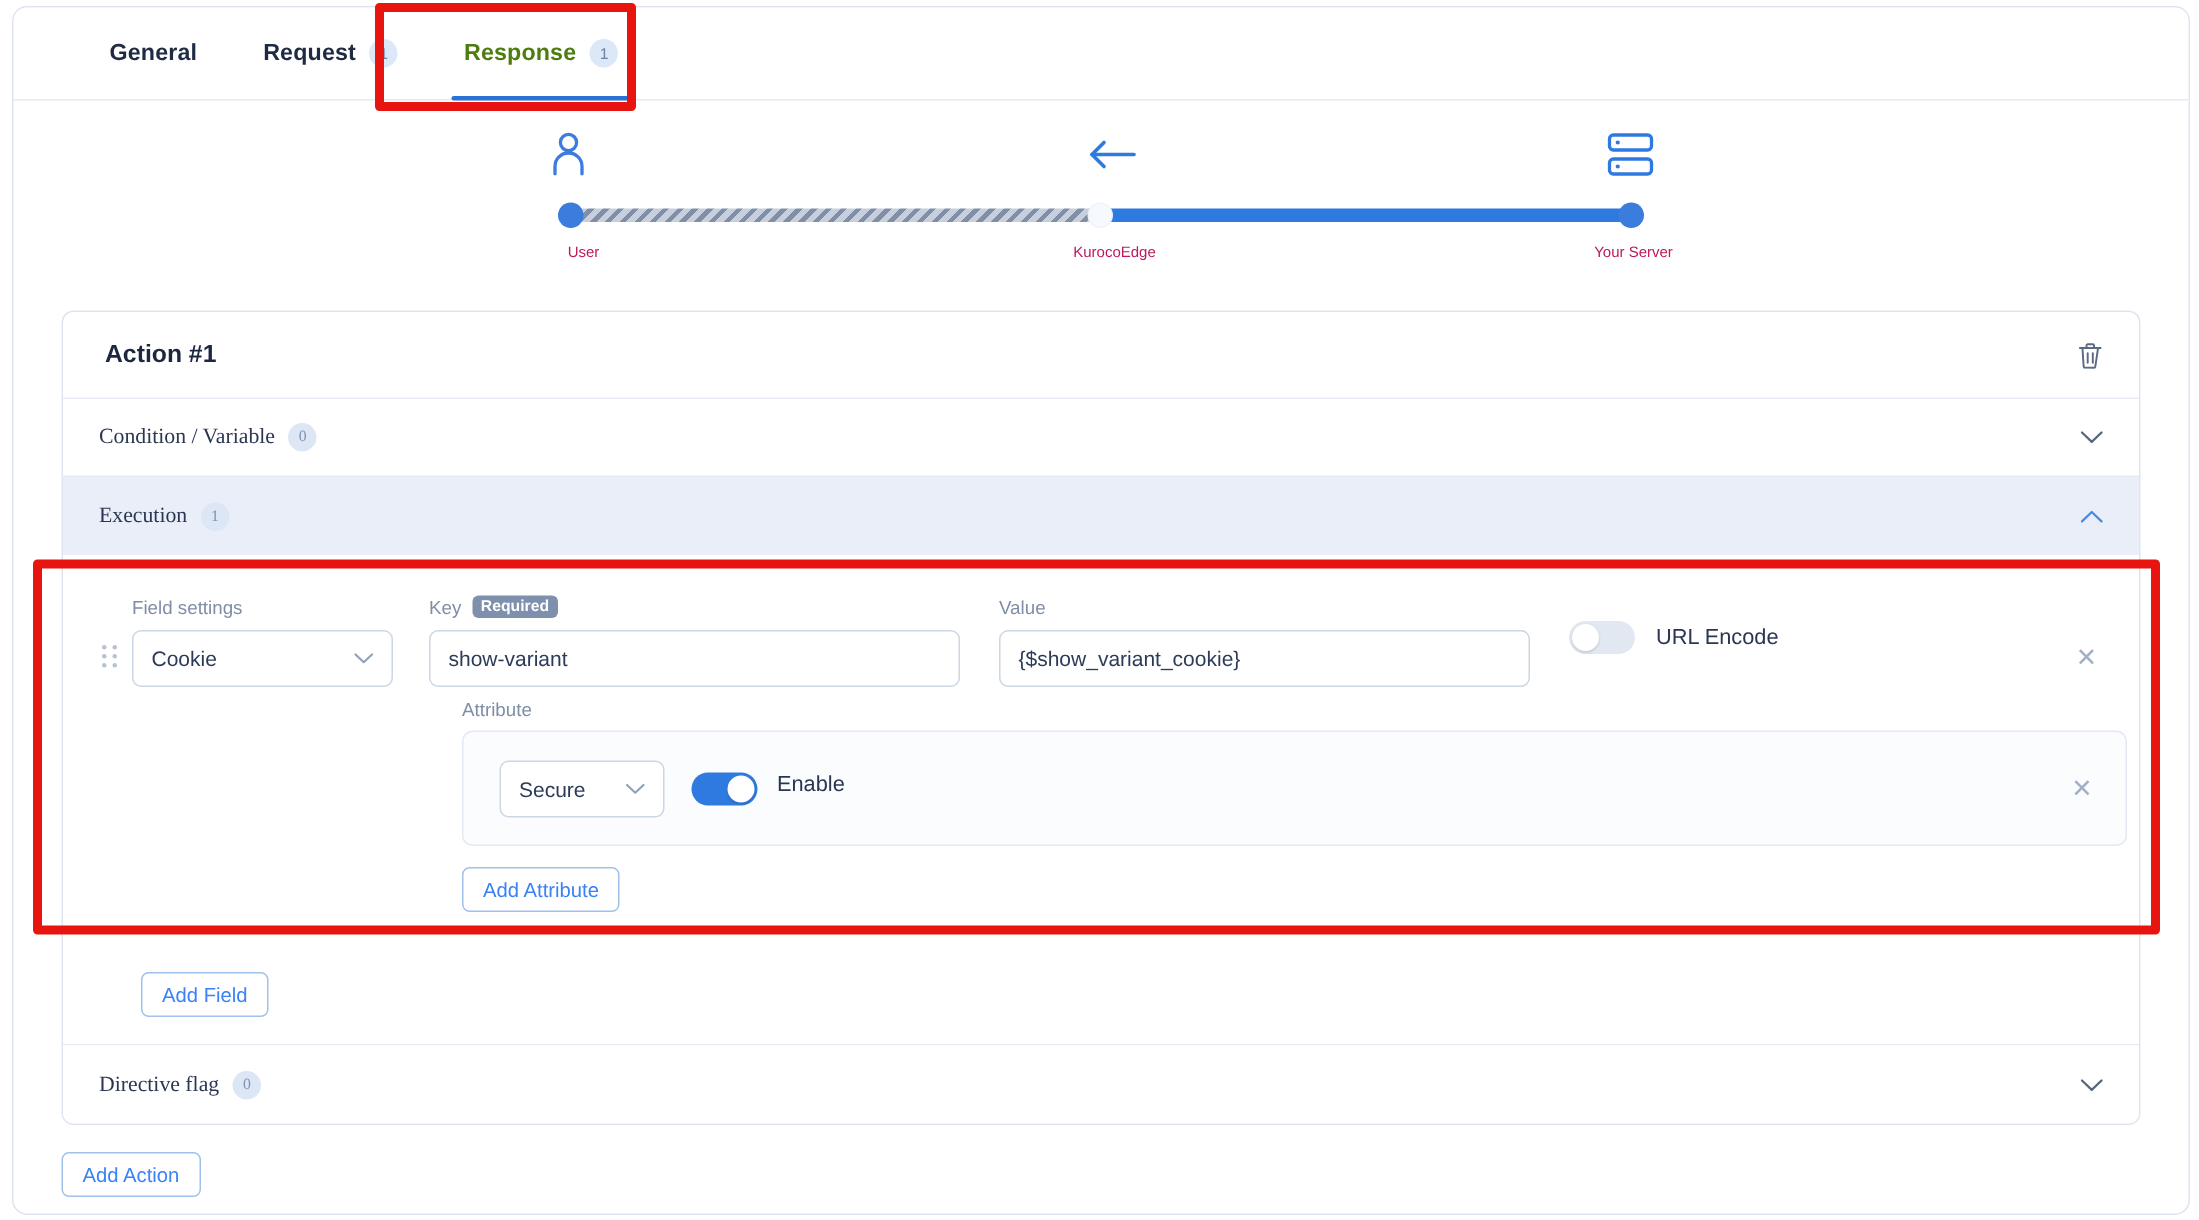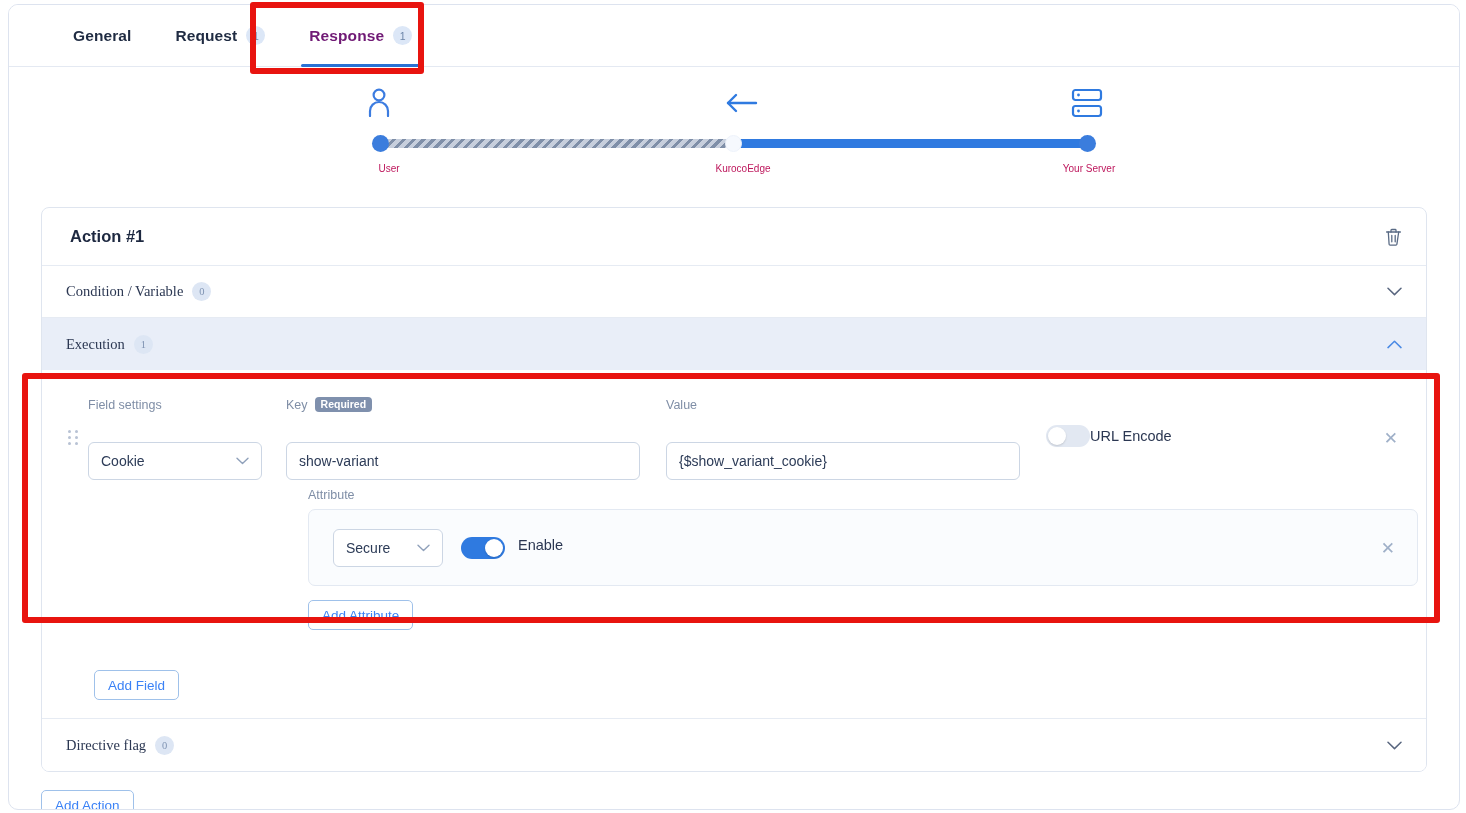--- a/index.html
+++ b/index.html
@@ -41,21 +41,21 @@
     height: 62px;
     padding: 0 22px;
     cursor: pointer;
   }
   .tab-label {
     font-size: 15.5px;
     font-weight: bold;
     color: #1f2b42;
     letter-spacing: .1px;
   }
-  .tab.active .tab-label { color: #701a75; }
+  .tab.active .tab-label { color: #4d7c0f; }
   .tab-badge {
     min-width: 19px; height: 19px;
     border-radius: 50%;
     background: #dce7f7;
     color: #6b84a8;
     font-size: 10.5px;
     display: flex; align-items: center; justify-content: center;
     padding: 0 5px;
   }
   .tab-underline {
@@ -165,21 +165,21 @@
     align-items: flex-start;
     padding: 0 24px 0 20px;
   }
   .drag-handle {
     width: 22px; margin-top: 34px; margin-right: 4px;
     display: flex; justify-content: center; cursor: grab;
   }
   .dot-grid { display: grid; grid-template-columns: 3px 3px; grid-gap: 3px 4px; }
   .dot-grid i { width: 3px; height: 3px; background: #b8c2d4; border-radius: 50%; display: block; }
 
-  .fld { display: flex; flex-direction: column; gap: 22px; }
+  .fld { display: flex; flex-direction: column; }
   .fld-label {
     font-size: 12.5px; color: #7f8ea6; margin-bottom: 7px;
     height: 17px; display: flex; align-items: center; gap: 7px;
   }
   .req-badge {
     background: #7f90ad; color: #fff;
     font-size: 10.5px; font-weight: bold;
     border-radius: 4px; padding: 2px 6px 3px 6px;
     line-height: 1;
   }
@@ -199,22 +199,22 @@
 
   .w-settings { width: 174px; }
   .w-key { width: 354px; }
   .w-value { width: 354px; }
 
   .col-settings { width: 174px; }
   .col-key { width: 354px; margin-left: 24px; }
   .col-value { width: 354px; margin-left: 26px; }
 
   .urlenc {
-    display: flex; align-items: center; 
-    margin-left: 26px; margin-top: 29px;
+    display: flex; align-items: center; gap: 14px;
+    margin-left: 26px; margin-top: 18px;
   }
   .toggle {
     width: 44px; height: 22px; border-radius: 11px;
     position: relative; cursor: pointer;
     background: #e2e8f2;
   }
   .toggle.on { background: #2f7ae0; }
   .toggle .knob {
     position: absolute; top: 2px; left: 2px;
     width: 18px; height: 18px; border-radius: 50%;

